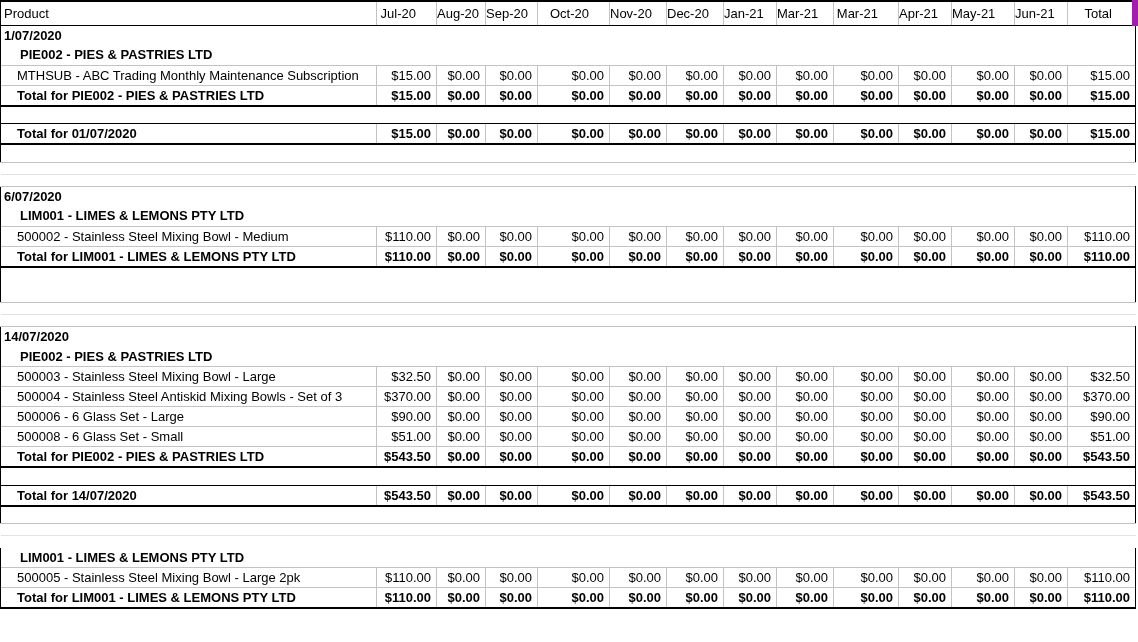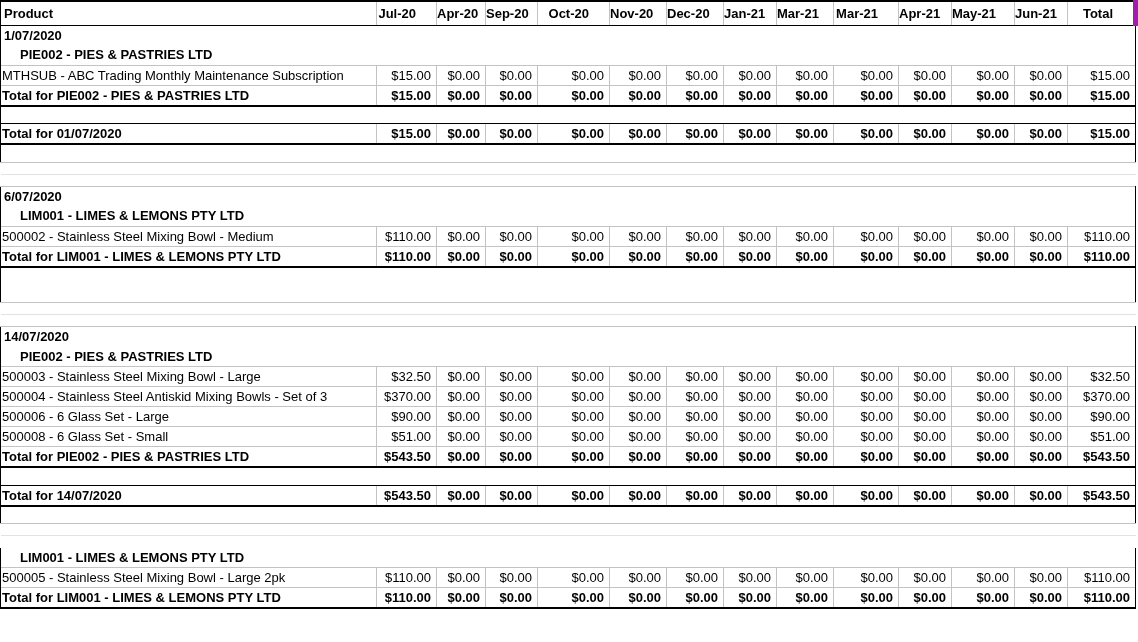--- a/index.html
+++ b/index.html
@@ -22,38 +22,38 @@
     white-space: nowrap;
     vertical-align: middle;
     line-height: 19px;
     font-weight: 400;
   }
   
   tr.r-header { height: 24px; }
   tr.r-header th {
     border-top: 2px solid #000;
     border-bottom: 1px solid #000;
-    font-weight: 700;
+    font-weight: 400;
     text-align: right;
     padding-right: 20px;
   }
   tr.r-header th.lbl {
     text-align: left;
     padding-left: 3px;
     border-left: 1px solid #000;
   }
   tr.r-header th.val { border-left: 1px solid #c3c3c3; }
-  tr.r-header th.last { border-right: 5px solid #a21caf; margin-top: 6px; }
+  tr.r-header th.last { border-right: 7px solid #a21caf; margin-top: 6px; }
   
   tr.rw { height: 20px; }
   tr.h18 { height: 18px; }
   tr.h12 { height: 12px; }
   td.lbl {
     text-align: left;
-    padding-left: 1px;
+    padding-left: 16px;
     border-left: 1px solid #000;
   }
   td.val {
     text-align: right;
     padding-right: 5px;
     border-left: 1px solid #c3c3c3;
   }
   td.last { border-right: 1px solid #000; }
   td.span {
     border-left: 1px solid #000;
@@ -87,21 +87,21 @@
       <col style="width:65px">
       <col style="width:53px">
       <col style="width:63px">
     <col style="width:53px">
       <col style="width:68px">
   </colgroup>
   <thead>
     <tr class="r-header">
         <th class="lbl">Product</th>
         <th class="val">Jul-20</th>
-        <th class="val">Apr-20</th>
+        <th class="val">Aug-20</th>
         <th class="val">Sep-20</th>
         <th class="val">Oct-20</th>
         <th class="val">Nov-20</th>
         <th class="val">Dec-20</th>
         <th class="val">Jan-21</th>
         <th class="val">Mar-21</th>
         <th class="val">Mar-21</th>
         <th class="val">Apr-21</th>
         <th class="val">May-21</th>
         <th class="val">Jun-21</th>

